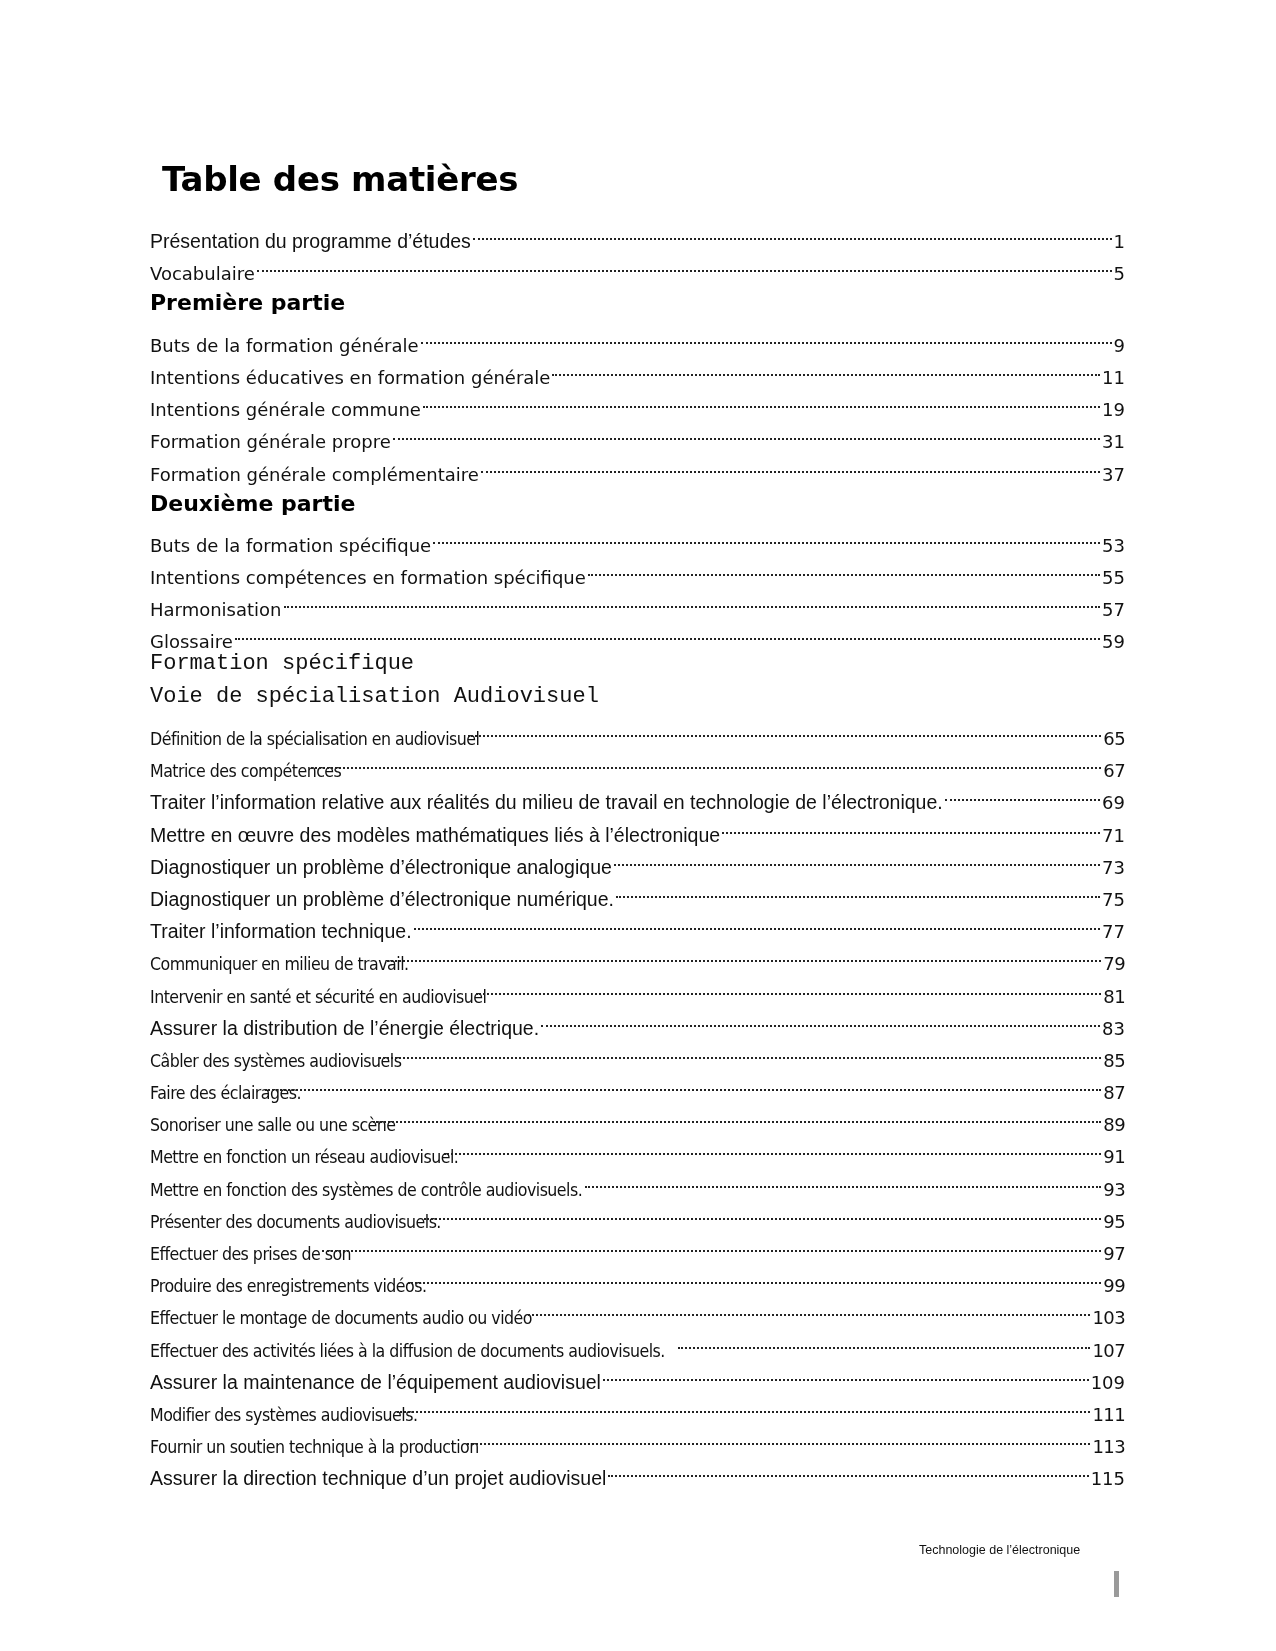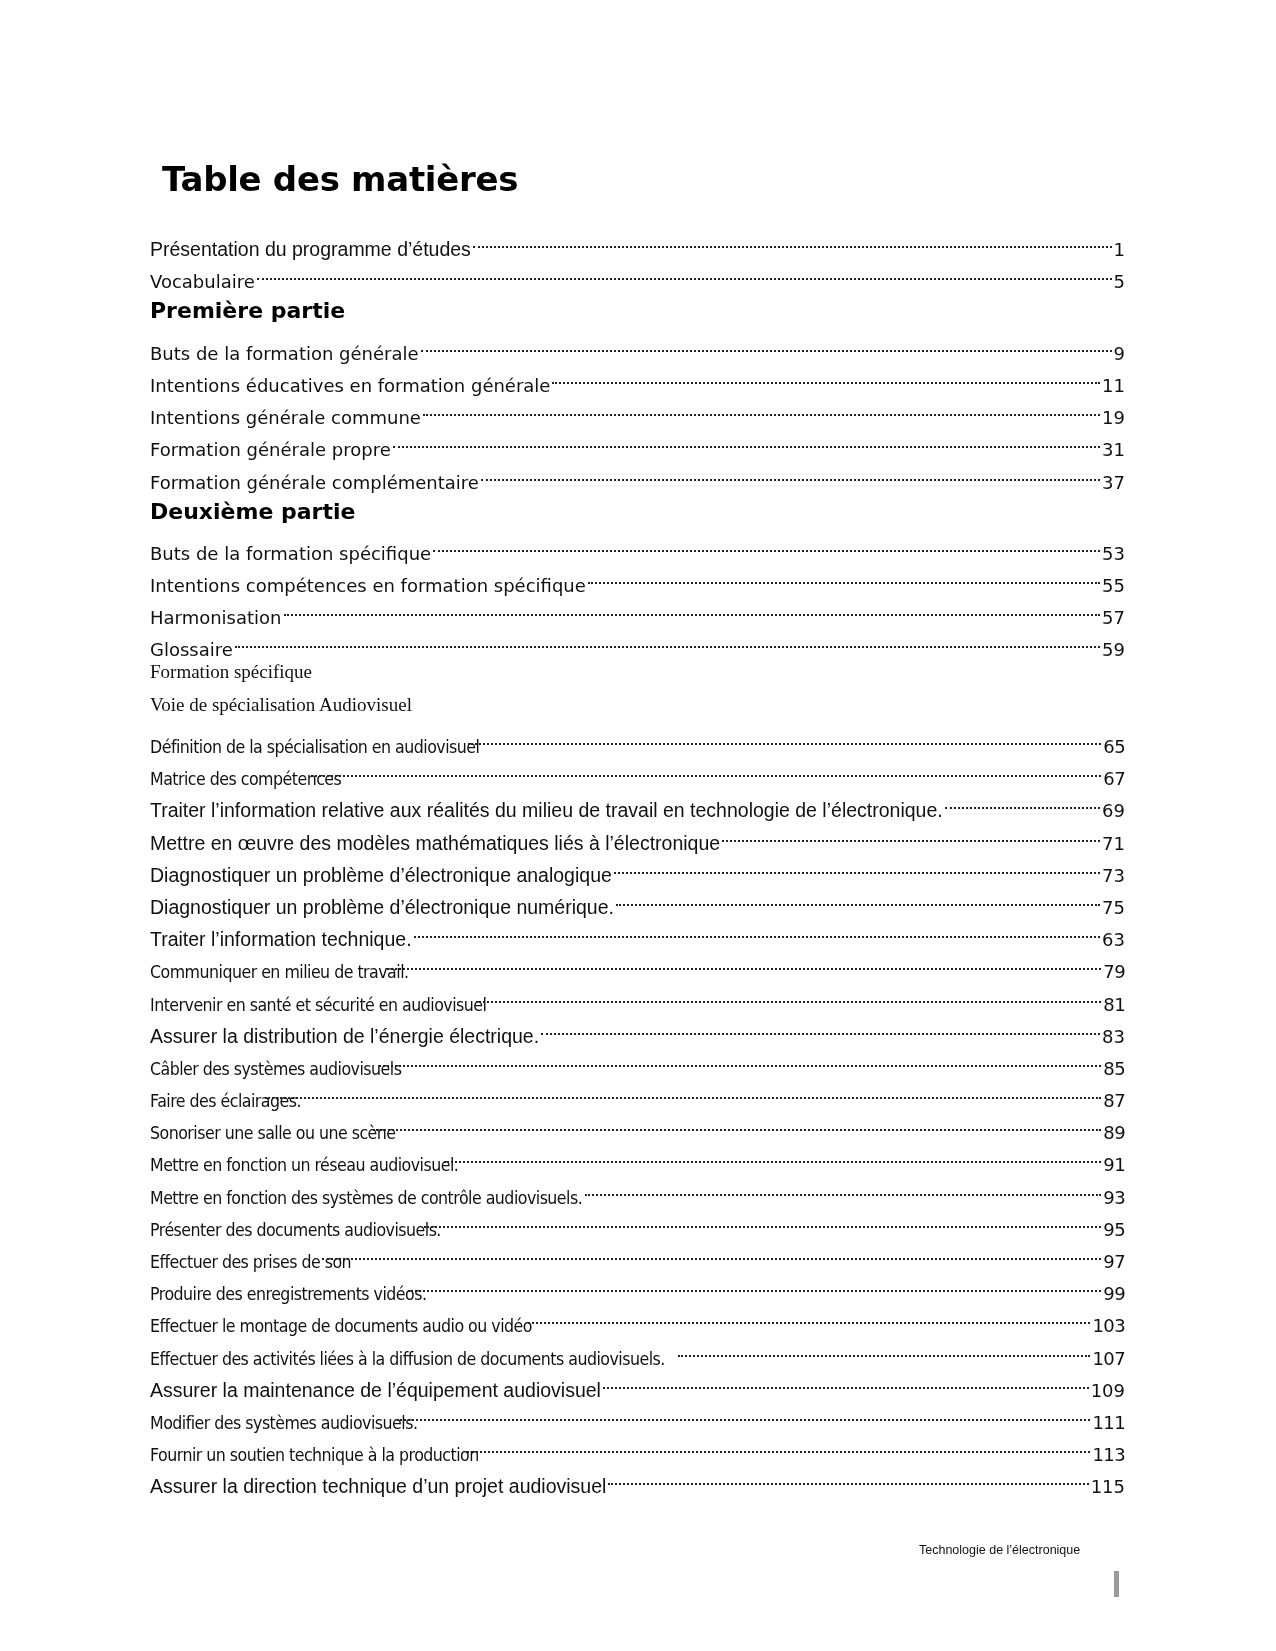--- a/index.html
+++ b/index.html
@@ -21,21 +21,21 @@
       margin: 13px;
       font-family: "DejaVu Sans", sans-serif;
       font-weight: bold;
       font-size: 34px;
       letter-spacing: -0.3px;
       color: #000;
     }
     .toc {
       position: absolute;
       left: 150px;
-      top: 224px;
+      top: 216px;
       width: 975px;
     }
     .toc-row {
       display: flex;
       align-items: baseline;
       height: 32.2px;
       line-height: 32.2px;
       font-size: 19px;
       white-space: nowrap;
     }
@@ -71,22 +71,22 @@
     .toc-section {
       font-family: "DejaVu Sans", sans-serif;
       font-weight: bold;
       font-size: 22px;
       height: 32.2px;
       line-height: 32.2px;
       margin-top: 7px;
       color: #000;
     }
     .toc-heading {
-      font-family: Liberation Serif, serif;
-      font-size: 19px;
+      font-family: Liberation Mono, monospace;
+      font-size: 22px;
       height: 32.2px;
       line-height: 32.2px;
     }
     .footer-text {
       position: absolute;
       left: 898px;
       top: 1543px;
       font-family: "Liberation Sans", sans-serif;
       font-size: 12.5px;
       color: #111;
@@ -197,21 +197,21 @@
     <span class="toc-page">73</span>
   </div>
   <div class="toc-row sans">
     <span class="toc-label">Diagnostiquer un problème d’électronique numérique.</span>
     <span class="toc-leader"></span>
     <span class="toc-page">75</span>
   </div>
   <div class="toc-row sans">
     <span class="toc-label">Traiter l’information technique.</span>
     <span class="toc-leader"></span>
-    <span class="toc-page">63</span>
+    <span class="toc-page">77</span>
   </div>
   <div class="toc-row cond">
     <span class="toc-label">Communiquer en milieu de travail.</span>
     <span class="toc-leader"></span>
     <span class="toc-page">79</span>
   </div>
   <div class="toc-row cond">
     <span class="toc-label">Intervenir en santé et sécurité en audiovisuel</span>
     <span class="toc-leader"></span>
     <span class="toc-page">81</span>

